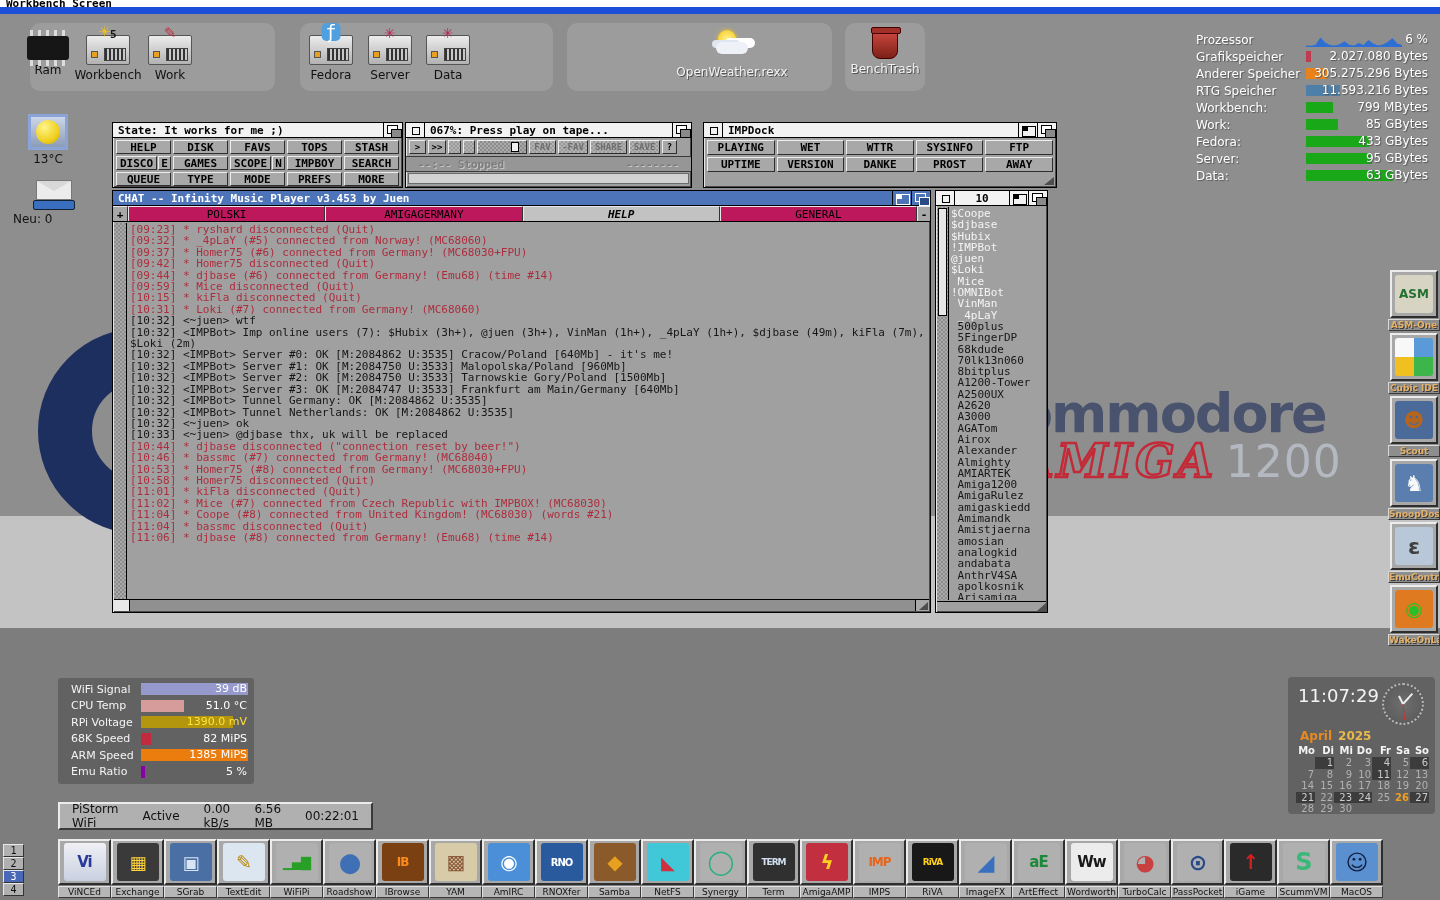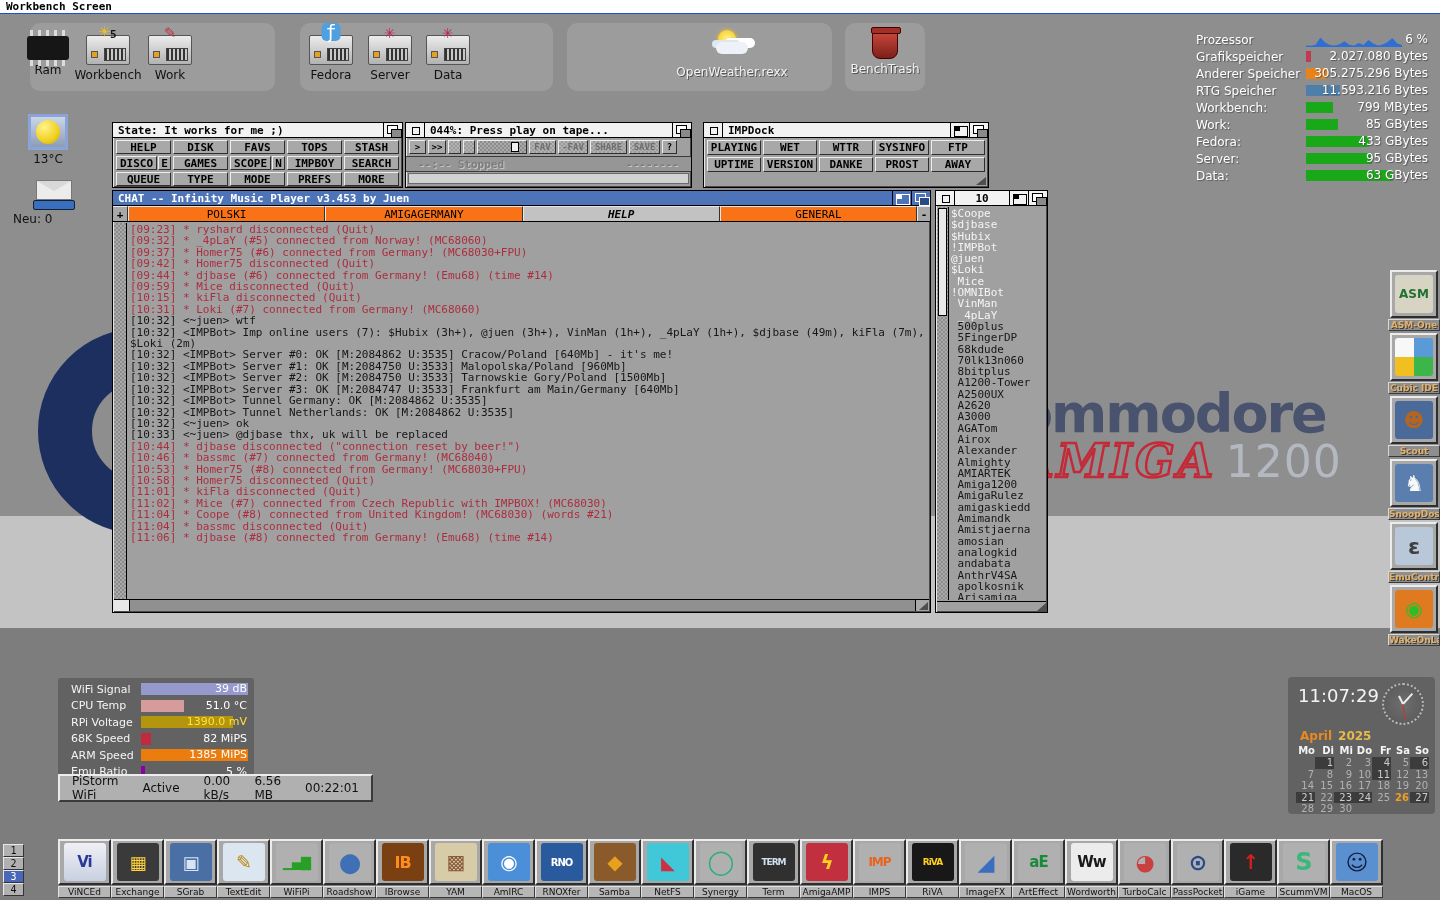--- a/index.html
+++ b/index.html
@@ -14,21 +14,21 @@
   #logo-c { position:absolute; left:36px; top:326px; z-index:1; }
   #logo-text { position:absolute; left:1016px; top:382px; z-index:1; font-family:"DejaVu Sans",sans-serif;
                font-weight:bold; font-size:54px; letter-spacing:-2px; color:#49536e; }
   #logo-amiga-row { position:absolute; left:1018px; top:434px; z-index:1; white-space:nowrap; }
   #logo-amiga { font-family:"DejaVu Serif",serif; font-style:italic; font-weight:bold; font-size:46px;
                 color:transparent; -webkit-text-stroke:2.5px #c22a38; letter-spacing:3px; }
   #logo-model { font-family:"DejaVu Sans",sans-serif; font-size:44px; color:#b4b8c0; letter-spacing:1px; }
 
   
   #screen-bar { position:absolute; left:0; top:0; width:1440px; height:14px; background:#ffffff;
-                border-bottom:1px solid #1d4ed8; z-index:50; display:flex; align-items:center;
+                border-bottom:7px solid #1d4ed8; z-index:50; display:flex; align-items:center;
                 font:bold 11px "DejaVu Sans Mono",monospace; padding-left:6px; color:#000; }
 
   
   .panel { position:absolute; background:#9c9c9c; border-radius:10px; z-index:2; }
   #panel1 { left:30px;  top:23px; width:245px; height:68px; }
   #panel2 { left:300px; top:23px; width:253px; height:68px; }
   #panel3 { left:567px; top:23px; width:265px; height:68px; }
   #panel4 { left:845px; top:23px; width:80px;  height:68px; }
 
   .dicon { position:absolute; display:flex; flex-direction:column; align-items:center; z-index:3; width:76px; }
@@ -129,32 +129,32 @@
   #tape-btnrow .abtn { height:14px; font-size:9px; }
   .tslider { position:relative; }
   .tslider::after { content:""; position:absolute; right:7px; top:1px; bottom:1px; width:6px;
                     background:#f0f0f0; border:1px solid #000; }
   #tape-status { height:16px; background:#969696; border-top:1px solid #3a3a3a; border-bottom:1px solid #3a3a3a;
                  display:flex; align-items:center; justify-content:space-between; padding:0 12px;
                  font:bold 11px "DejaVu Sans Mono",monospace; color:#7c7c7c; text-shadow:1px 1px 0 #c6c6c6; }
   #tape-input { height:11px; margin:1px 2px; background:#d2d2d2; border:1px solid #6a6a6a; }
 
   
-  #win-impdock { left:703px; top:122px; width:286px; height:66px; }
+  #win-impdock { left:703px; top:122px; width:354px; height:66px; }
   #impdock-grid { display:grid; grid-template-columns:repeat(5,1fr); gap:2px; padding:2px 3px; }
   #impdock-grid .abtn { height:15px; }
   .resize-strip { position:absolute; right:2px; bottom:2px; width:12px; height:9px; }
   .resize-strip::after { content:""; position:absolute; right:0; bottom:0;
                          border-left:10px solid transparent; border-bottom:8px solid #4e4e4e; }
 
   
   #win-chat { left:112px; top:190px; width:819px; height:423px; }
   #chat-tabs { height:16px; display:flex; border-bottom:1px solid #000; background:#9a9a9a; }
   .tab { flex:1; display:flex; align-items:center; justify-content:center;
-         font:11px "DejaVu Sans Mono",monospace; color:#000; background:#f97316;
+         font:11px "DejaVu Sans Mono",monospace; color:#000; background:#be185d;
          border-top:1px solid #e8e8e8; border-left:1px solid #e8e8e8; border-right:1px solid #333; }
   .tab.active { background:#c2c2c2; font-style:italic; font-weight:bold; }
   .tab-add, .tab-min { flex:none; width:15px; background:#a8a8a8; display:flex; align-items:center; justify-content:center;
          font:bold 11px "DejaVu Sans Mono",monospace; border-right:1px solid #333; border-top:1px solid #e8e8e8; }
   .tab-min { border-left:1px solid #e8e8e8; border-right:none; width:13px; }
   #chat-main { position:absolute; left:1px; top:32px; right:1px; bottom:13px; display:flex; }
   #chat-vscroll { width:13px; flex:none; border-right:1px solid #000; }
   #chat-log { flex:1; padding:1px 3px; overflow:hidden; background:#a0a0a0; }
   .cl { font:11px "DejaVu Sans Mono",monospace; line-height:11.4px; white-space:pre-wrap; word-break:break-all; color:#161616; }
   .cl.red { color:#ac2e3e; }
@@ -196,21 +196,21 @@
   #stats { position:absolute; left:58px; top:678px; width:196px; height:106px; background:#626262;
            border-radius:3px; z-index:5; padding:3px 6px; }
   .srow { display:flex; align-items:center; height:16.5px; }
   .slabel { width:70px; font:11px "DejaVu Sans",sans-serif; color:#f4f4f4;margin-left:7px; }
   .szone { position:relative; flex:1; height:12px; }
   .sbar { position:absolute; left:0; top:0; height:12px; }
   .sval { position:absolute; right:1px; top:0; font:11px "DejaVu Sans",sans-serif; color:#fff; line-height:12px; }
   .sval.yv { color:#ffe23a; }
 
   
-  #netbar { position:absolute; left:58px; top:774px; width:315px; height:28px; background:#b0b0b0;
+  #netbar { position:absolute; left:58px; top:802px; width:315px; height:28px; background:#b0b0b0;
             border-top:2px solid #ececec; border-left:2px solid #ececec; border-right:2px solid #3a3a3a; border-bottom:2px solid #3a3a3a;
             display:flex; align-items:center; gap:24px; padding:0 12px; z-index:5;
             font:12px "DejaVu Sans",sans-serif; color:#111; }
 
   
   #pager { position:absolute; left:3px; top:844px; width:21px; z-index:6; }
   .pg { width:21px; height:13px; background:#b0b0b0; border-top:1px solid #e8e8e8; border-left:1px solid #e8e8e8;
         border-right:1px solid #333; border-bottom:1px solid #333; font:10px "DejaVu Sans Mono",monospace;
         display:flex; align-items:center; justify-content:center; color:#111; }
   .pg.sel { background:#4a68b8; color:#fff; }
@@ -466,21 +466,21 @@
       <div class="subwrap">
         <span class="abtn main">MORE</span>
 
       </div>
     </div>
 </div>
 
 <div id="win-tape" class="window">
   <div class="tbar">
     <span class="gad left gclose"></span>
-    <span class="ttext">044%: Press play on tape...</span>
+    <span class="ttext">067%: Press play on tape...</span>
     <span class="gad right gdepth"></span>
   </div>
   <div id="tape-btnrow">
 
   <span class="abtn" style="width: 17px;">&gt;</span>
       <span class="abtn" style="width: 18px;">&gt;&gt;</span>
       <span class="abtn ghost" style="width: 13px;"></span>
       <span class="abtn ghost" style="width: 12px;"></span>
       <span class="abtn tslider checker" style="width: 50px;"></span>
       <span class="abtn ghost" style="width: 27px;">FAV</span>
@@ -762,21 +762,21 @@
       <span class="ad-label">WiFiPi</span>
     </div>
     <div class="ad-item">
       <span class="ad-btn">
         <span class="ad-ic" style="background: rgb(176, 176, 176); color: rgb(63, 111, 181); font-size: 26px;">●</span>
       </span>
       <span class="ad-label">Roadshow</span>
     </div>
     <div class="ad-item">
       <span class="ad-btn">
-        <span class="ad-ic" style="background: rgb(122, 64, 18); color: rgb(255, 140, 26); font-size: 16px;">IB</span>
+        <span class="ad-ic" style="background: rgb(122, 64, 18); color: rgb(255, 140, 26); font-size: 12px;">IB</span>
       </span>
       <span class="ad-label">IBrowse</span>
     </div>
     <div class="ad-item">
       <span class="ad-btn">
         <span class="ad-ic" style="background: rgb(216, 203, 168); color: rgb(138, 90, 58); font-size: 20px;">▩</span>
       </span>
       <span class="ad-label">YAM</span>
     </div>
     <div class="ad-item">

